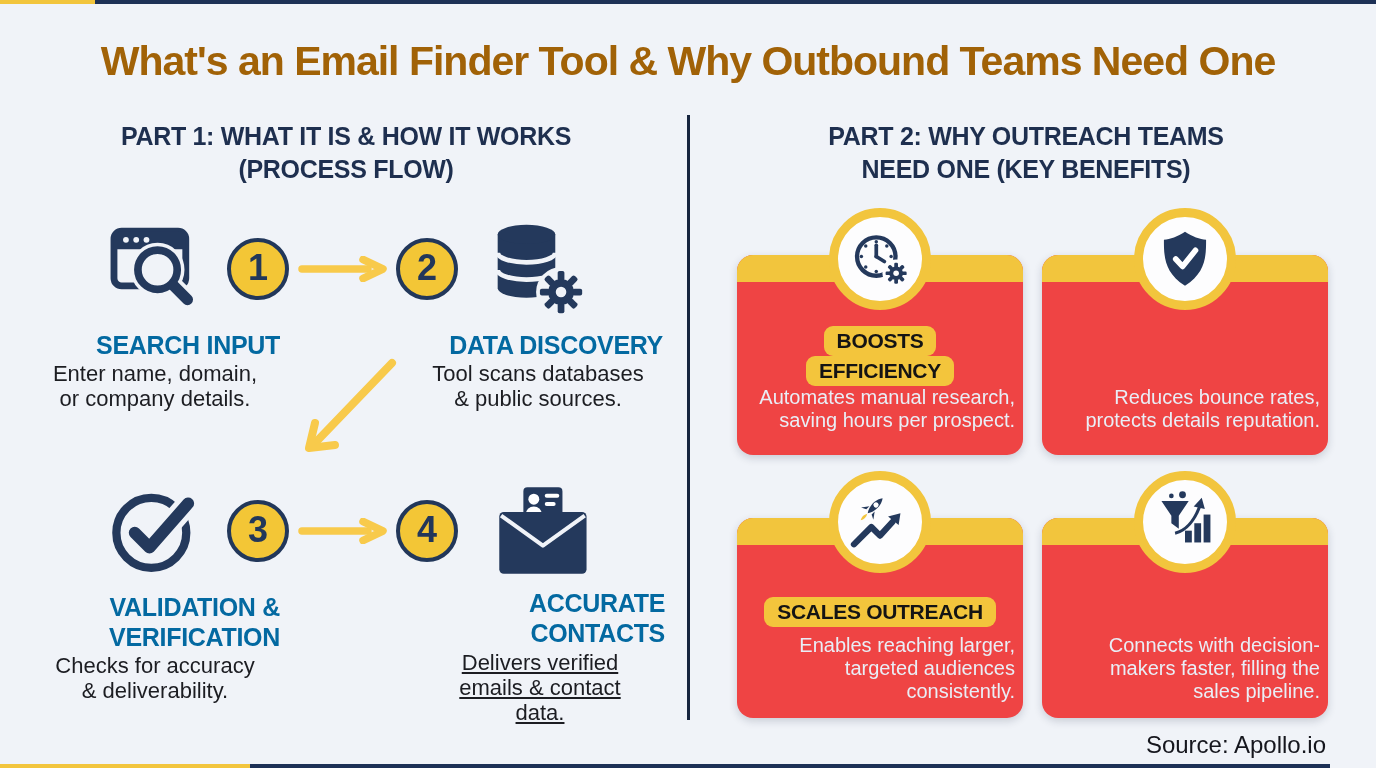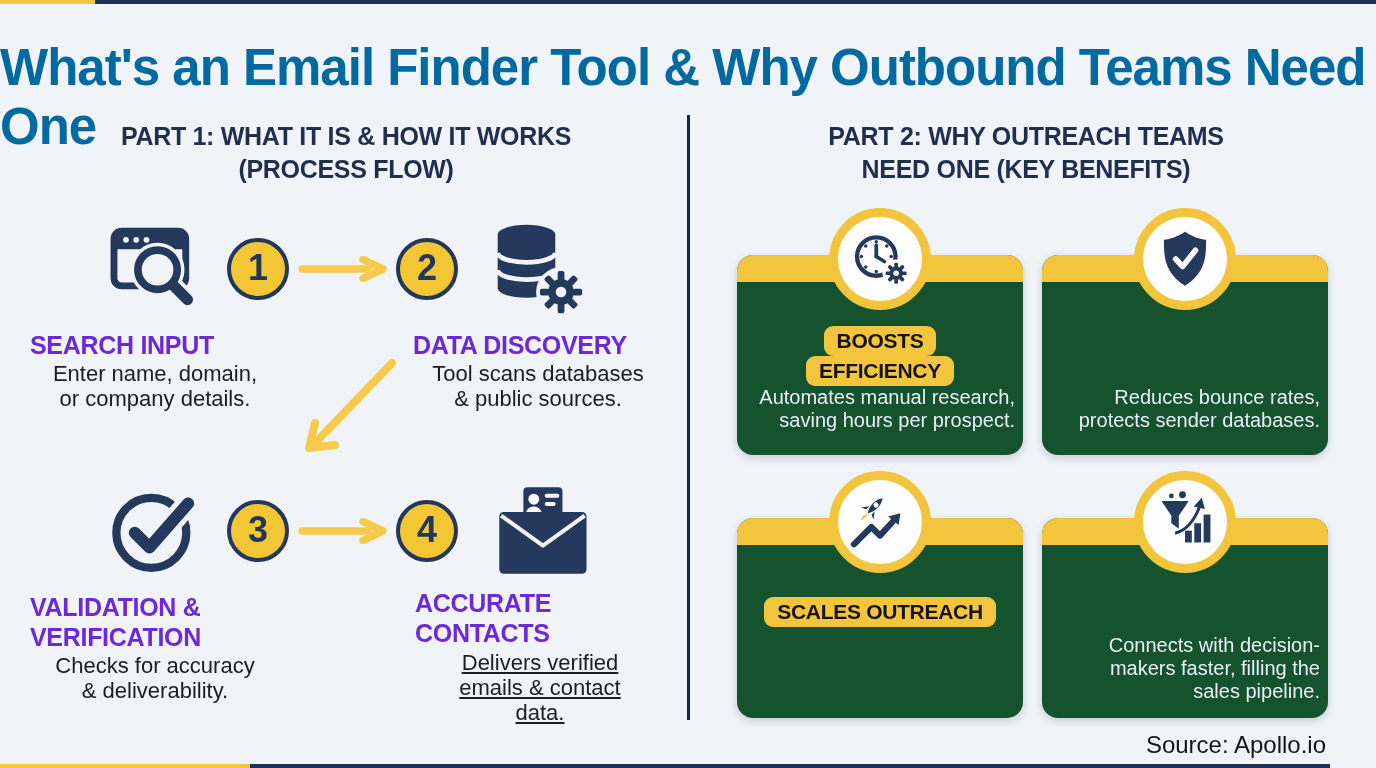--- a/index.html
+++ b/index.html
@@ -9,22 +9,22 @@
     position:relative; width:1376px; height:768px; margin:0 auto;
     background:#f0f3f8; overflow:hidden;
   }
   
   .edge { position:absolute; height:4px; }
   .edge.navy { background:#1d3156; }
   .edge.yellow { background:#f2c53d; }
 
   .main-title {
     position:absolute; top:38px; left:0; width:100%;
-    text-align:left; font-size:51px; font-weight:bold;
-    color:#0369a1; letter-spacing:-1px;
+    text-align:center; font-size:41px; font-weight:bold;
+    color:#a16207; letter-spacing:-1px;
   }
   .part-heading {
     position:absolute; top:120px; width:500px; text-align:center;
     font-size:25px; font-weight:bold; color:#1e2f4f; line-height:33px;
     letter-spacing:-0.3px; white-space:pre-line;
   }
   #part1-heading { left:96px; }
   #part2-heading { left:776px; }
 
   .divider {
@@ -35,32 +35,32 @@
   
   .flow-icon { position:absolute; }
   .num-circle {
     position:absolute; width:62px; height:62px; border-radius:50%;
     background:#f3c636; border:4px solid #22375a; color:#22375a;
     font-size:36px; font-weight:bold; display:flex; align-items:center;
     justify-content:center; padding-bottom:2px;
   }
   .flow-arrow { position:absolute; }
   .step-title {
-    position:absolute; width:250px; text-align:left; font-size:25px;
-    font-weight:bold; color:#6d28d9; line-height:30px; white-space:pre-line;
+    position:absolute; width:250px; text-align:right; font-size:25px;
+    font-weight:bold; color:#0369a1; line-height:30px; white-space:pre-line;
     letter-spacing:-0.3px;
   }
   .step-desc {
     position:absolute; width:250px; text-align:center; font-size:22px;
     color:#1c1d22; line-height:25px; white-space:pre-line;
   }
 
   
   .benefit-card {
-    position:absolute; width:286px; height:200px; background:#14532d;
+    position:absolute; width:286px; height:200px; background:#ef4444;
     border-radius:16px; box-shadow:0 3px 8px rgba(20,35,60,.18);
   }
   .card-topbar {
     position:absolute; top:0; left:0; width:100%; height:27px;
     background:#f2c53d; border-radius:16px 16px 0 0;
   }
   .card-circle {
     position:absolute; top:-47px; left:50%; margin-left:-51px;
     width:102px; height:102px; border-radius:50%;
     background:#fdfdfe; border:9px solid #f2c53d;
@@ -252,41 +252,44 @@
 
   <div class="benefit-card row1" style="left:1042px;top:255px;">
     <div class="card-topbar"></div>
     <div class="card-circle">
       <svg viewBox="0 0 100 100" width="62" height="62">
         <path d="M50,6 C62,14 74,18 84,19 C84,44 84,72 50,93 C16,72 16,44 16,19 C26,18 38,14 50,6 Z" fill="#24395c"></path>
         <path d="M35,50 L46,62 L67,36" fill="none" stroke="#fff" stroke-width="9" stroke-linecap="round" stroke-linejoin="round"></path>
       </svg>
     </div>
     <div class="card-desc">Reduces bounce rates,
-protects sender databases.</div>
+protects details reputation.</div>
   </div>
 
   <div class="benefit-card row2" style="left:737px;top:518px;">
     <div class="card-topbar"></div>
     <div class="card-circle">
       <svg viewBox="0 0 100 100" width="62" height="62">
         <polyline points="8,86 36,58 50,72 70,50" fill="none" stroke="#24395c" stroke-width="10" stroke-linecap="round" stroke-linejoin="round"></polyline>
         <polygon points="83,36 80,55 63,41" fill="#24395c"></polygon>
         <g transform="translate(40,26) rotate(45)">
           <path d="M0,15 C3,20 3,25 0,30 C-3,25 -3,20 0,15 Z" fill="#f2c53d"></path>
           <path d="M-6,4 L-14,15 L-6,11 Z" fill="#24395c"></path>
           <path d="M6,4 L14,15 L6,11 Z" fill="#24395c"></path>
           <path d="M0,-20 C7,-11 7,4 0,14 C-7,4 -7,-11 0,-20 Z" fill="#24395c"></path>
           <circle cx="0" cy="-5" r="4.2" fill="#fff"></circle>
         </g>
       </svg>
     </div>
     <div class="badge-wrap">
       <span class="badge">SCALES OUTREACH</span>
     </div>
+    <div class="card-desc">Enables reaching larger,
+targeted audiences
+consistently.</div>
   </div>
 
   <div class="benefit-card row2" style="left:1042px;top:518px;">
     <div class="card-topbar"></div>
     <div class="card-circle">
       <svg viewBox="0 0 100 100" width="62" height="62">
         <circle cx="28" cy="8" r="3.8" fill="#24395c"></circle>
         <circle cx="46" cy="6" r="5.5" fill="#24395c"></circle>
         <path d="M12,16 H56 L40,40 V61 L28,52 V40 Z" fill="#24395c"></path>
         <rect x="50" y="64" width="11" height="19" fill="#24395c"></rect>

